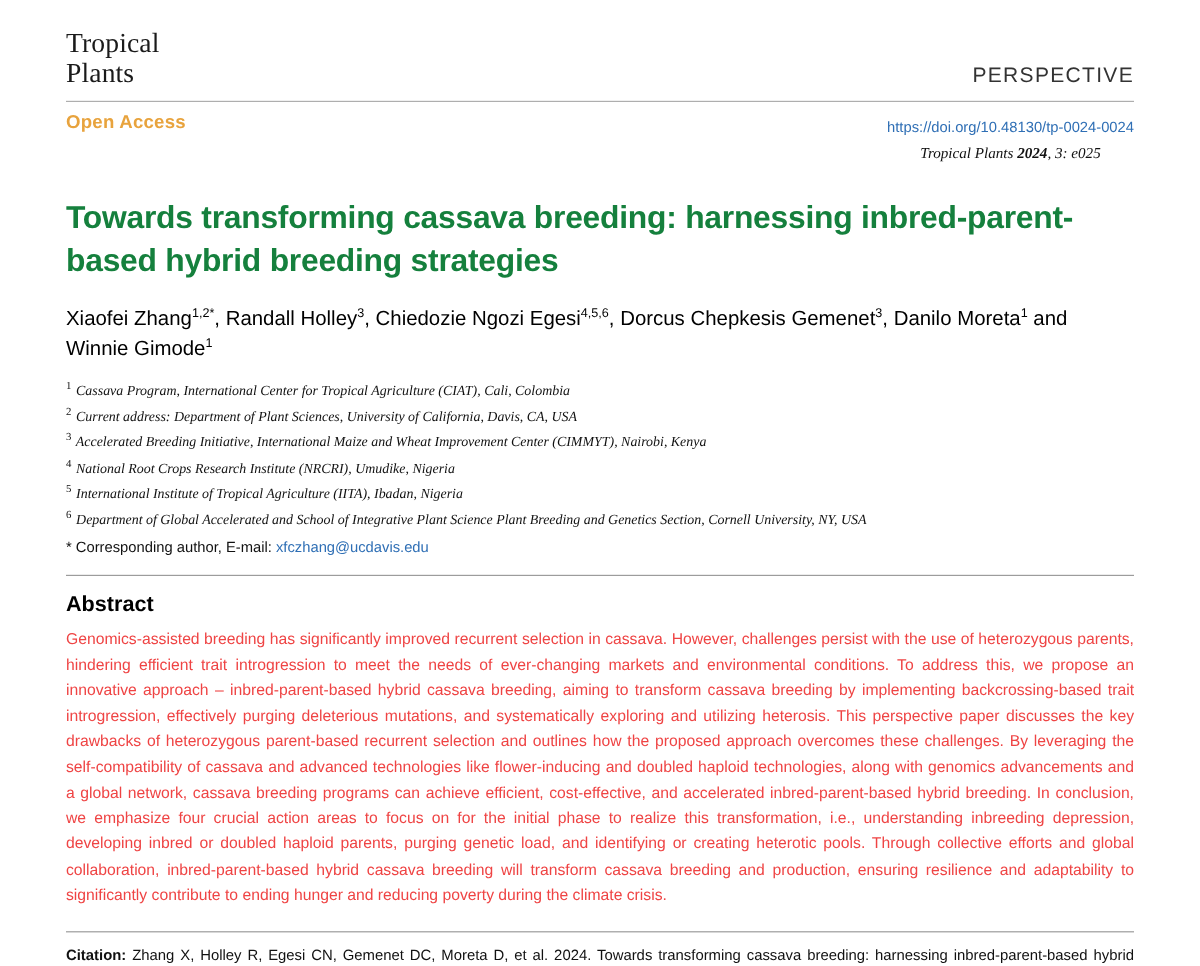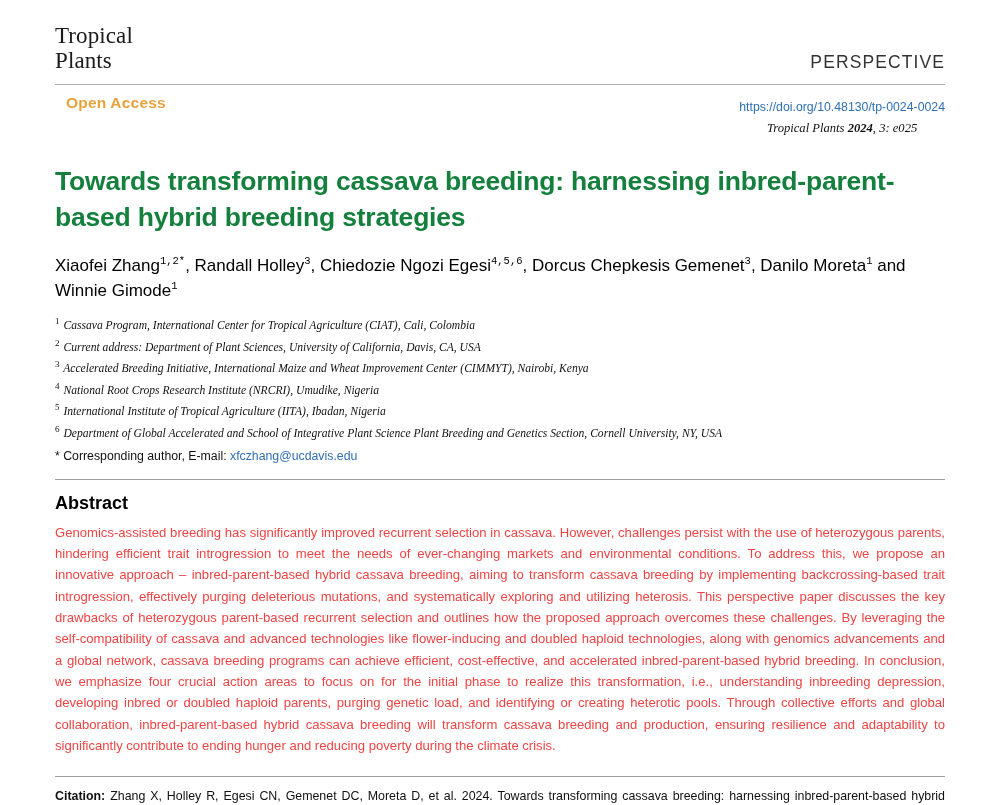--- a/index.html
+++ b/index.html
@@ -50,21 +50,20 @@
     border-top: 1px solid #aeaeae;
     margin: 10px 0 0 0;
   }
 
   
   .access-row {
     display: flex;
     align-items: flex-start;
     justify-content: space-between;
     margin-top: 9px;
-    margin-left: 11px;
   }
   .open-access {
     color: #E8A33D;
     font-weight: bold;
     font-size: 15.5px;
     letter-spacing: 0.2px;
   }
   .doi-block {
     text-align: right;
     line-height: 1.45;
@@ -94,21 +93,21 @@
     color: #15803d;
   }
 
   
   .authors {
     font-size: 17px;
     line-height: 1.5;
     margin-top: 16px;
     color: #000;
   }
-  .authors sup { font-size: 10.5px; font-family: Liberation Mono, monospace; }
+  .authors sup { font-size: 10.5px; }
 
   
   .affiliations {
     margin-top: 10px;
   }
   .affil {
     font-family: "Liberation Serif", serif;
     font-style: italic;
     font-size: 11.6px;
     line-height: 1.62;

